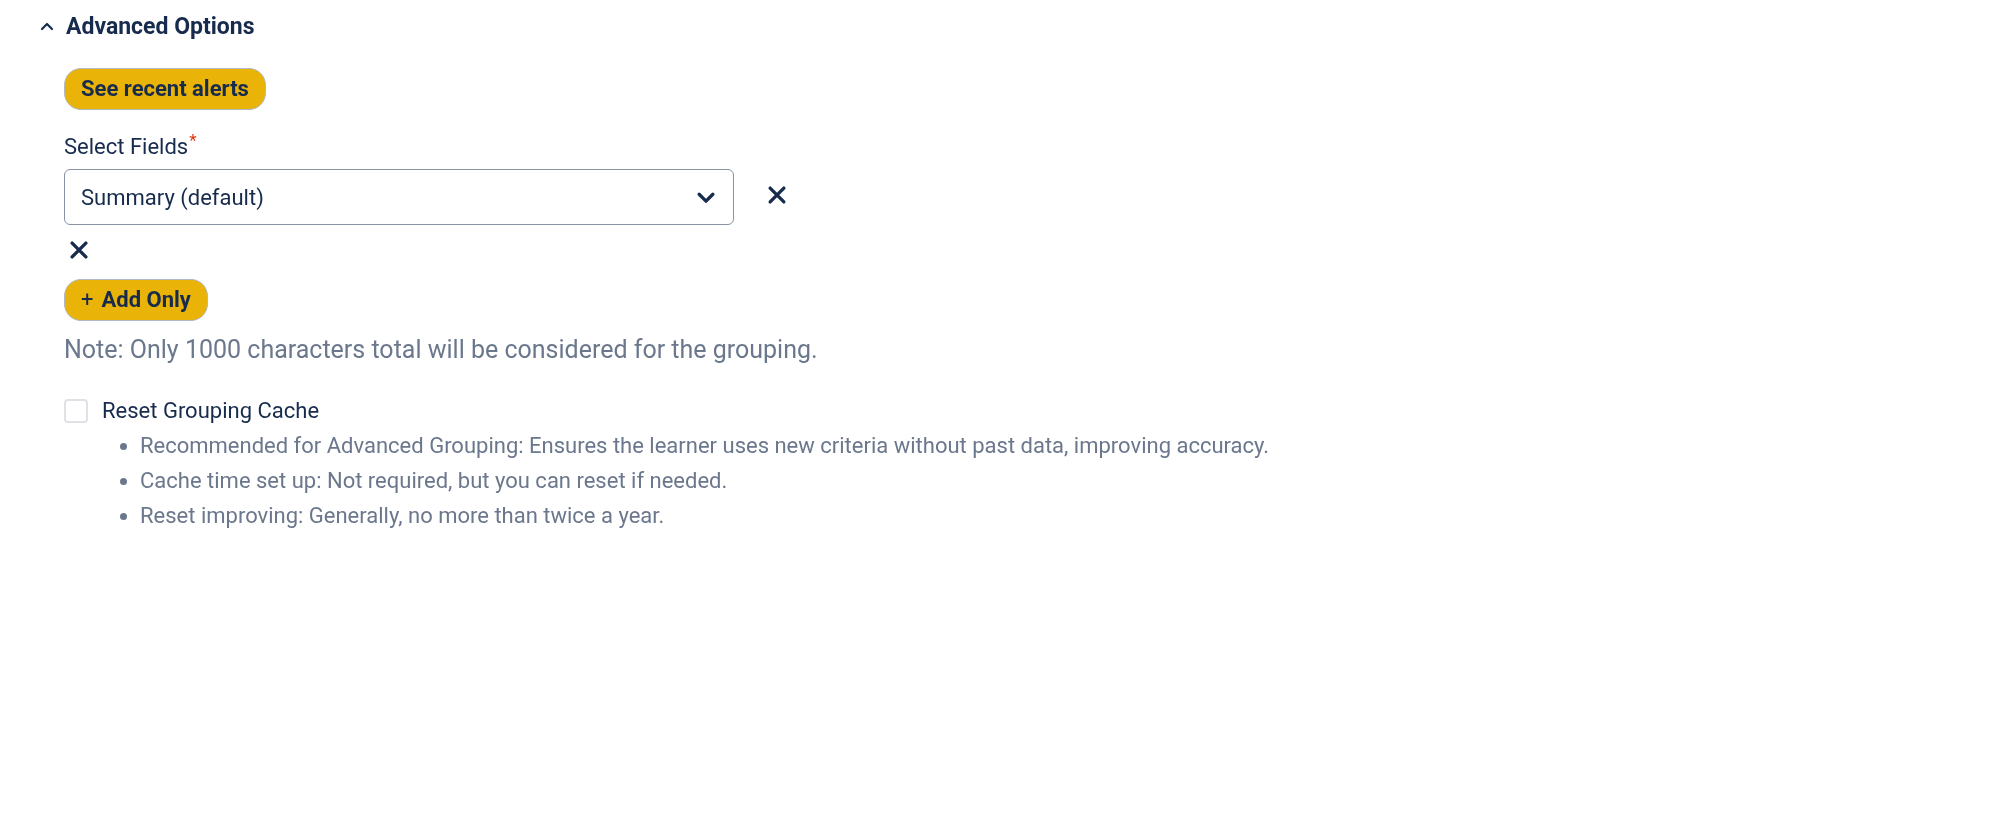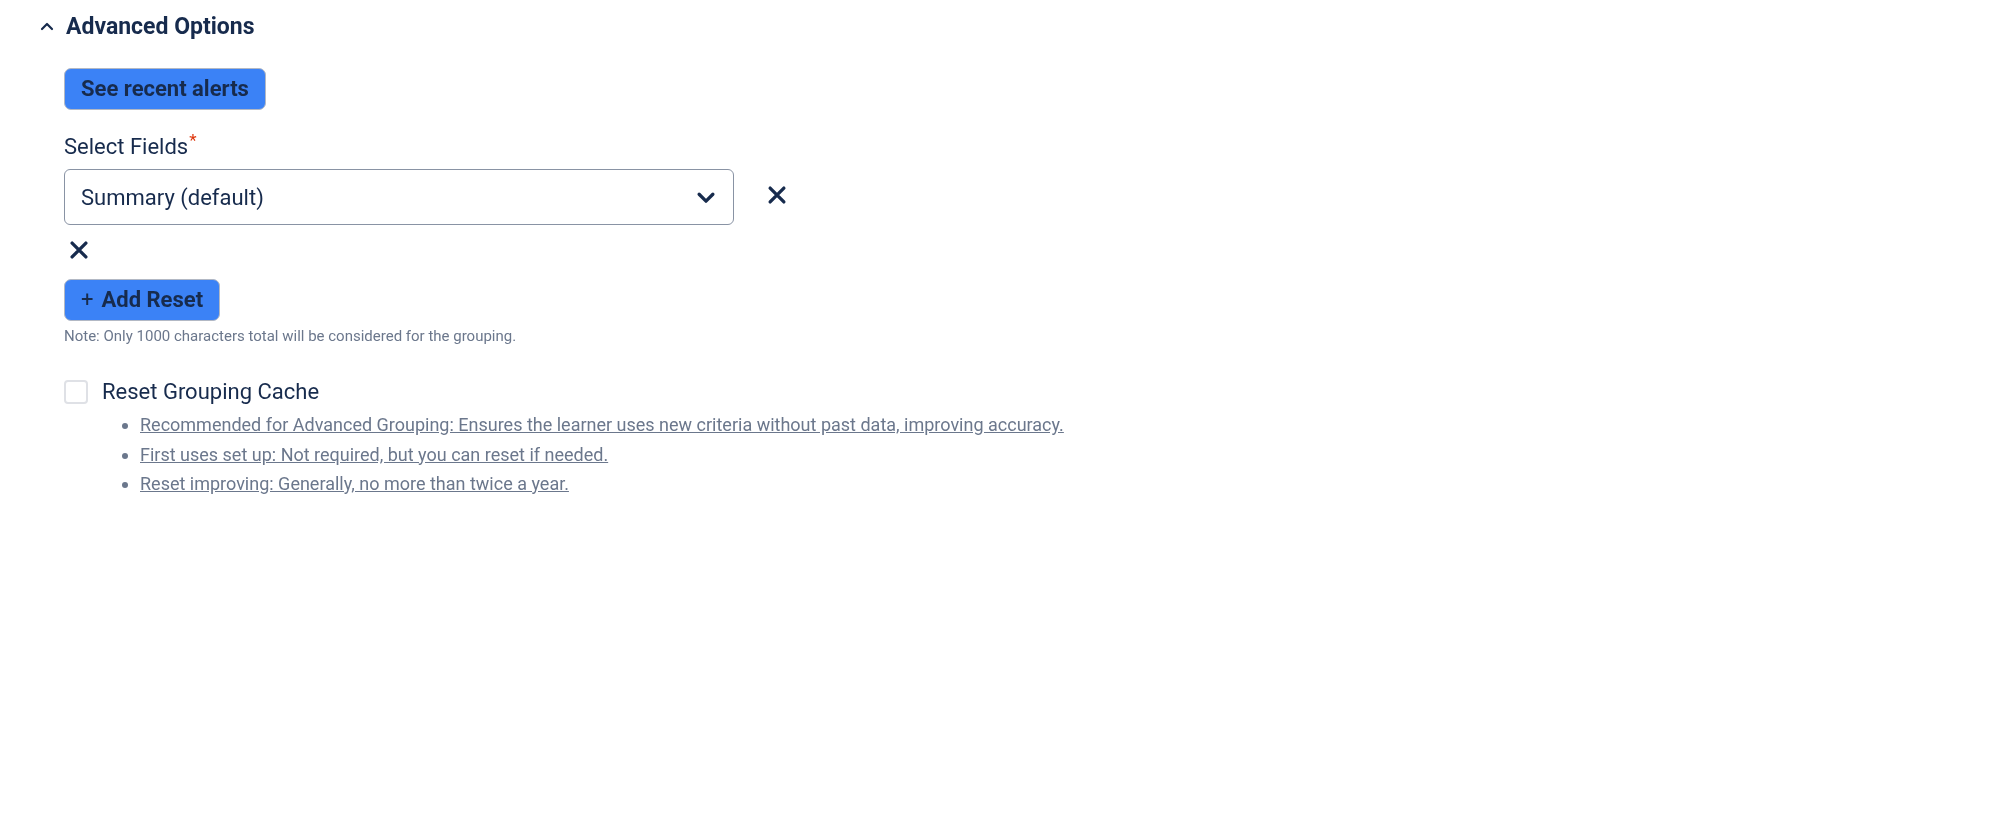--- a/index.html
+++ b/index.html
@@ -39,22 +39,22 @@
     font-size: 22.5px;
     line-height: 1.55;
     margin-bottom: 16px;
     max-width: 1900px;
   }
   .description b { font-weight: 700; }
   .btn {
     display: inline-flex;
     align-items: center;
     border: 1px solid #b2b8c4;
-    border-radius: 7px;
-    background: #3b82f6;
+    border-radius: 17px;
+    background: #eab308;
     padding: 9px 16px;
     font-size: 22px;
     font-weight: 700;
     color: #172B4D;
     cursor: pointer;
     line-height: 1;
     font-family: inherit;
   }
   .btn .plus {
     margin-right: 8px;
@@ -99,22 +99,22 @@
     width: 30px;
     height: 30px;
     display: inline-flex;
     align-items: center;
     justify-content: center;
     cursor: pointer;
   }
   .add-field-wrap { margin-top: 4px; }
   .note {
     color: #6B778C;
-    font-size: 15px;
-    margin-top: 6px;
+    font-size: 25px;
+    margin-top: 14px;
   }
   .checkbox-row {
     display: flex;
     align-items: center;
     gap: 14px;
     margin-top: 34px;
   }
   .checkbox {
     width: 24px;
     height: 24px;
@@ -124,23 +124,22 @@
     cursor: pointer;
   }
   .checkbox-label {
     font-size: 22px;
     color: #172B4D;
   }
   ul.info-list {
     margin: 8px 0 0 52px;
     padding: 0 0 0 24px;
     color: #6B778C;
-    font-size: 18px;
+    font-size: 22px;
     line-height: 1.4;
-    text-decoration: underline;
   }
   ul.info-list li { margin-bottom: 4px; }
 </style>
 </head>
 <body>
 
 <div class="container">
 
   <div class="section-header">
     <span class="chevron">
@@ -186,31 +185,31 @@
           <svg width="22" height="22" viewBox="0 0 16 16">
               <path d="M3 3 L13 13 M13 3 L3 13" stroke="#172B4D" stroke-width="2.4" stroke-linecap="round"></path>
             </svg>
         </span>
       </span>
     </div>
 
     <div class="add-field-wrap">
       <button class="btn">
         <span class="plus">+</span>
-        <span>Add Reset</span>
+        <span>Add Only</span>
       </button>
     </div>
 
     <div class="note">Note: Only 1000 characters total will be considered for the grouping.</div>
 
     <div class="checkbox-row">
       <div class="checkbox"></div>
       <span class="checkbox-label">Reset Grouping Cache</span>
     </div>
 
     <ul class="info-list">
       <li>Recommended for Advanced Grouping: Ensures the learner uses new criteria without past data, improving accuracy.</li>
-      <li>First uses set up: Not required, but you can reset if needed.</li>
+      <li>Cache time set up: Not required, but you can reset if needed.</li>
       <li>Reset improving: Generally, no more than twice a year.</li>
     </ul>
 
   </div>
 </div>
 
 </body></html>

